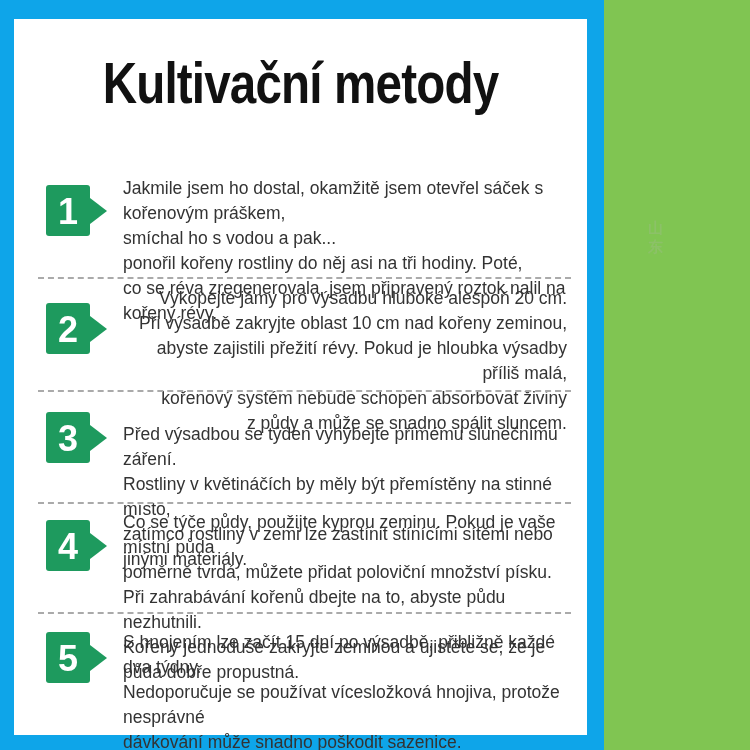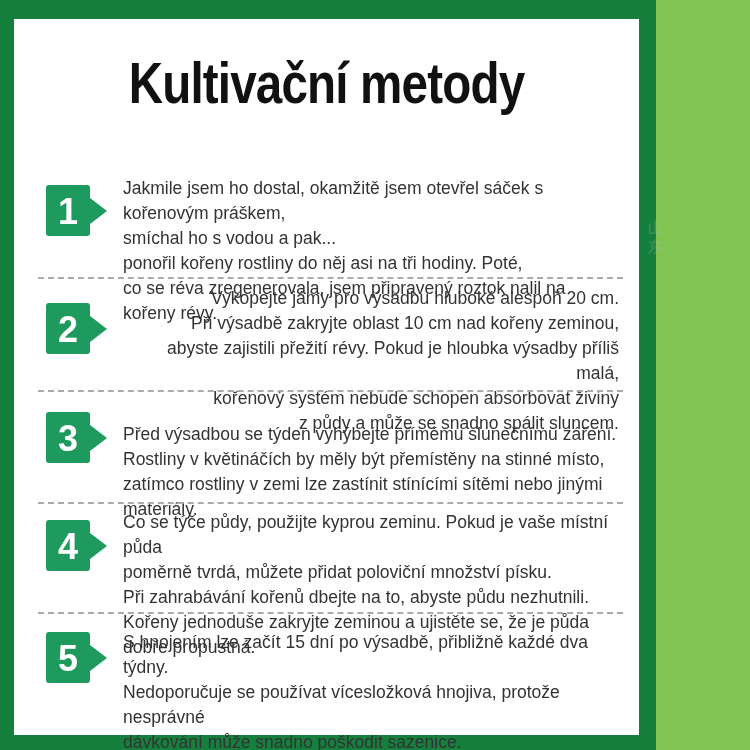--- a/index.html
+++ b/index.html
@@ -6,23 +6,23 @@
     margin: 0;
     padding: 0;
     width: 750px;
     height: 750px;
     font-family: "Liberation Sans", sans-serif;
     background: #80c552;
     overflow: hidden;
   }
   .frame {
     position: relative;
-    width: 656px;
+    width: 604px;
     height: 750px;
-    background: #15803d;
+    background: #0ea5e9;
   }
   .panel {
     position: absolute;
     left: 14px;
     top: 19px;
     right: 17px;
     bottom: 15px;
     background: #ffffff;
   }
   .title {

